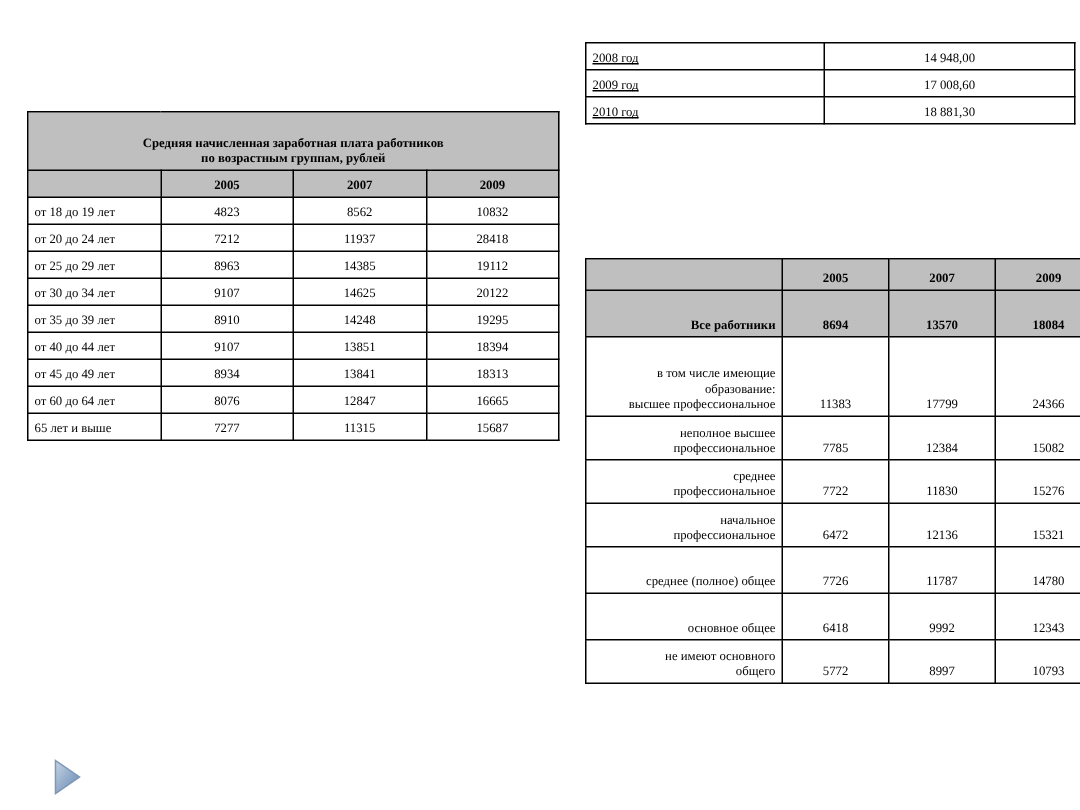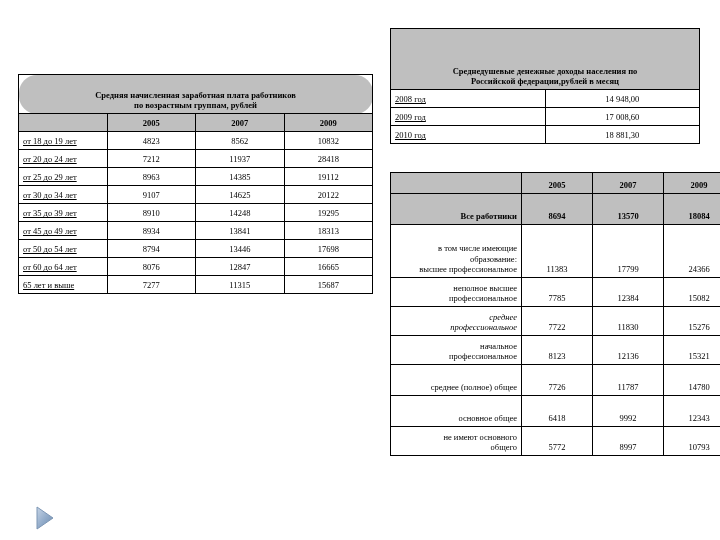--- a/index.html
+++ b/index.html
@@ -59,21 +59,20 @@
     position: absolute;
     left: 18px;
     top: 74px;
     width: 355px;
   }
   #left-table-wrap table.grid { width: 355px; }
   #left-table-wrap td { height: 13px; }
   #left-table-wrap td.lbl {
     text-align: left;
     vertical-align: bottom;
-    text-decoration: underline;
   }
   .row-tall td { height: 27px; }
 
   
   #right-top-wrap {
     position: absolute;
     left: 390px;
     top: 28px;
     width: 310px;
   }
@@ -110,21 +109,21 @@
 </style>
 </head>
 <body>
 
 <div class="slide">
 
   <div id="left-table-wrap">
     <table class="grid">
       <tbody>
         <tr>
-          <td class="shaded title-cell" colspan="4" style="height:34px;border-radius:18px;">
+          <td class="shaded title-cell" colspan="4" style="height:34px;">
             <span>Средняя начисленная заработная плата работников</span><br>
             <span>по возрастным группам, рублей</span>
           </td>
         </tr>
         <tr class="row-tall">
           <td class="shaded" style="width:162px;"></td>
           <td class="shaded yr" style="width:64px;">2005</td>
           <td class="shaded yr" style="width:64px;">2007</td>
           <td class="shaded yr" style="width:65px;">2009</td>
         </tr>
@@ -153,57 +152,51 @@
           <td class="num">14625</td>
           <td class="num">20122</td>
         </tr>
         <tr class="row-tall">
           <td class="lbl">от 35 до 39 лет</td>
           <td class="num">8910</td>
           <td class="num">14248</td>
           <td class="num">19295</td>
         </tr>
         <tr class="row-tall">
+          <td class="lbl">от 40 до 44 лет</td>
+          <td class="num">9107</td>
+          <td class="num">13851</td>
+          <td class="num">18394</td>
+        </tr>
+        <tr class="row-tall">
           <td class="lbl">от 45 до 49 лет</td>
           <td class="num">8934</td>
           <td class="num">13841</td>
           <td class="num">18313</td>
         </tr>
         <tr class="row-tall">
-          <td class="lbl">от 50 до 54 лет</td>
-          <td class="num">8794</td>
-          <td class="num">13446</td>
-          <td class="num">17698</td>
-        </tr>
-        <tr class="row-tall">
           <td class="lbl">от 60 до 64 лет</td>
           <td class="num">8076</td>
           <td class="num">12847</td>
           <td class="num">16665</td>
         </tr>
         <tr class="row-tall">
           <td class="lbl">65 лет и выше</td>
           <td class="num">7277</td>
           <td class="num">11315</td>
           <td class="num">15687</td>
         </tr>
       </tbody>
     </table>
   </div>
 
   <div id="right-top-wrap">
     <table class="grid">
       <tbody>
         <tr>
-          <td class="shaded title-cell" colspan="2" style="height:56px;">
-            <span>Среднедушевые денежные доходы населения по</span><br>
-            <span>Российской федерации,рублей в месяц</span>
-          </td>
-        </tr>
-        <tr>
           <td class="lbl" style="width:150px;">2008 год</td>
           <td class="num" style="width:158px;">14 948,00</td>
         </tr>
         <tr>
           <td class="lbl">2009 год</td>
           <td class="num">17 008,60</td>
         </tr>
         <tr>
           <td class="lbl">2010 год</td>
           <td class="num">18 881,30</td>
@@ -244,35 +237,35 @@
           <td class="lbl" style="height:24px;">
             <span class="indent2" style="display:block;">неполное высшее</span>
             <span style="display:block;">профессиональное</span>
           </td>
           <td class="num">7785</td>
           <td class="num">12384</td>
           <td class="num">15082</td>
         </tr>
 
         <tr>
-          <td class="lbl" style="height:24px;font-style:italic;">
+          <td class="lbl" style="height:24px;">
             <span class="indent3" style="display:block;">среднее</span>
             <span style="display:block;">профессиональное</span>
           </td>
           <td class="num">7722</td>
           <td class="num">11830</td>
           <td class="num">15276</td>
         </tr>
 
         <tr>
           <td class="lbl" style="height:24px;">
             <span class="indent2" style="display:block;">начальное</span>
             <span style="display:block;">профессиональное</span>
           </td>
-          <td class="num">8123</td>
+          <td class="num">6472</td>
           <td class="num">12136</td>
           <td class="num">15321</td>
         </tr>
 
         <tr>
           <td class="lbl indent1" style="height:26px;border-radius:14px;">среднее (полное) общее</td>
           <td class="num">7726</td>
           <td class="num">11787</td>
           <td class="num">14780</td>
         </tr>

